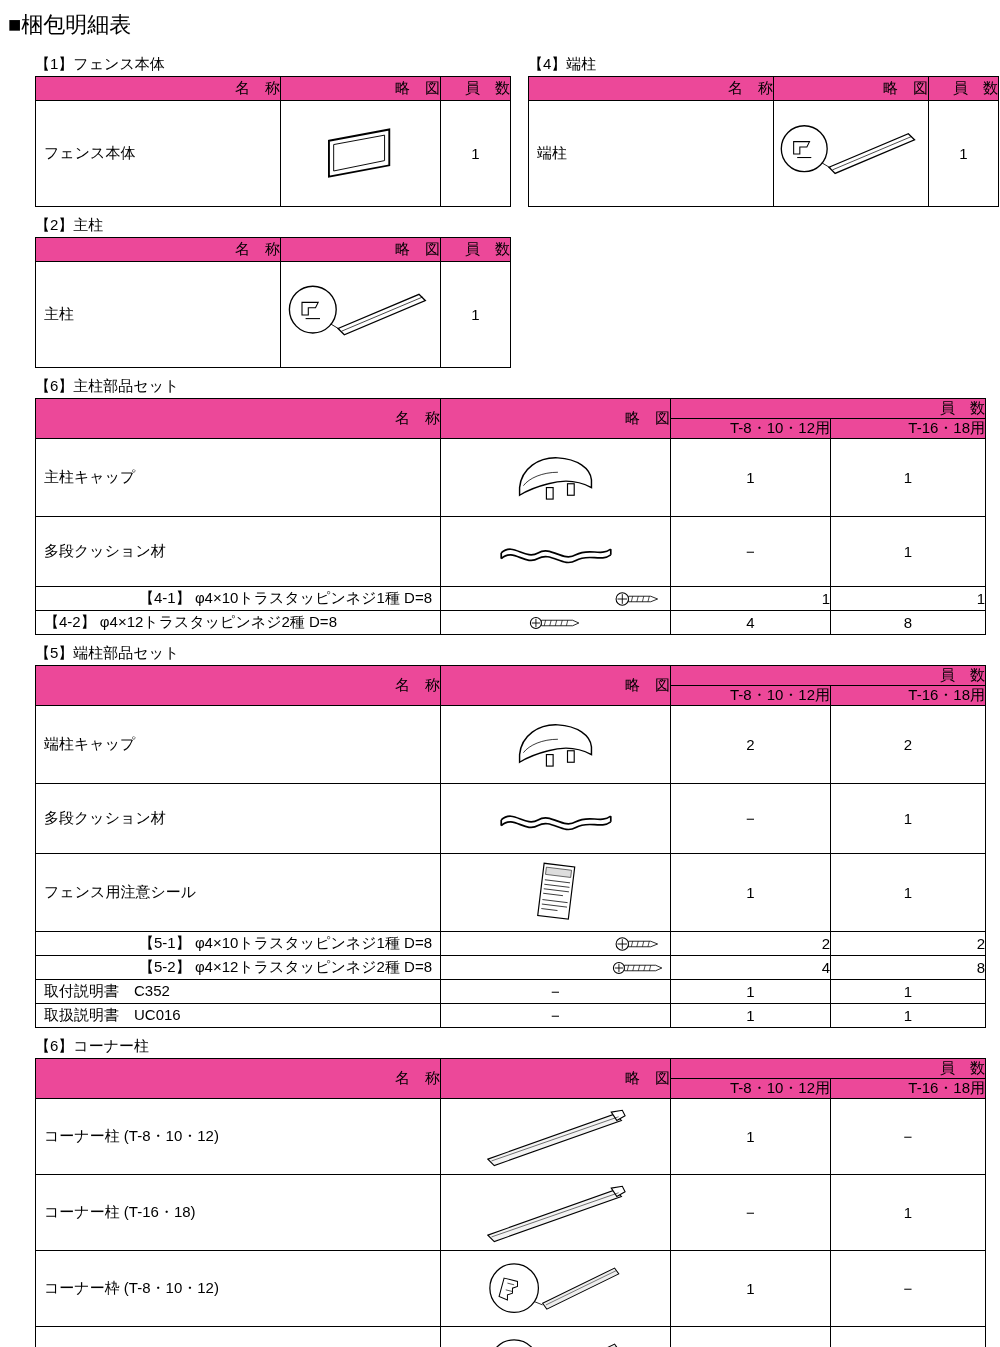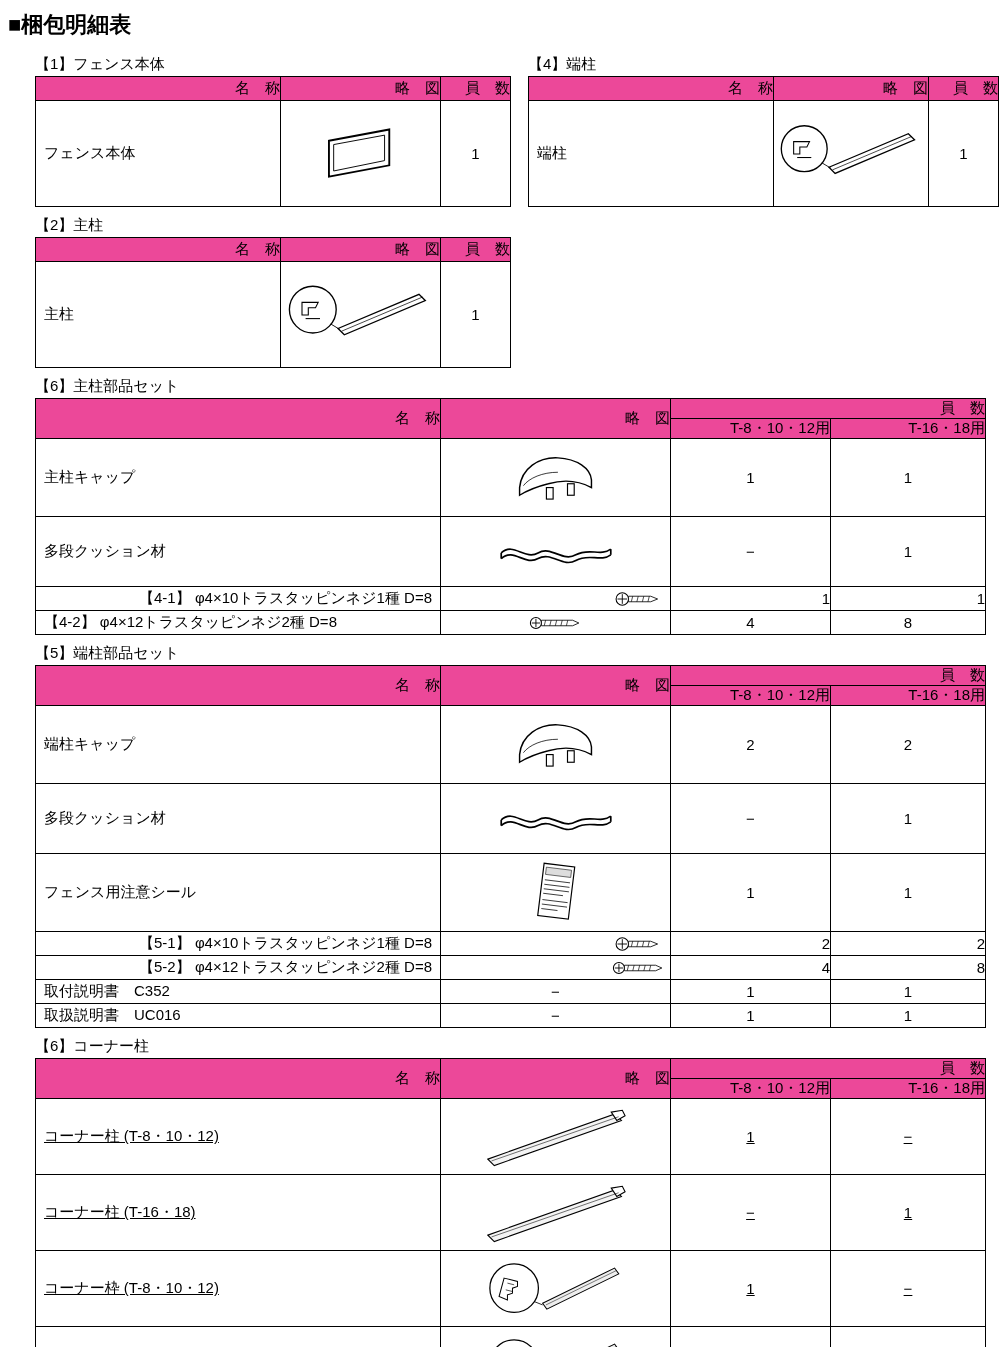--- a/index.html
+++ b/index.html
@@ -1,36 +1,36 @@
 <!DOCTYPE html>
 <html><head>
 <meta charset="utf-8">
 <style>
   * { box-sizing: border-box; }
   html,body { margin:0; padding:0; background:#fff; }
   body { font-family:"Liberation Sans","DejaVu Sans",sans-serif; color:#000; }
   .page { position:relative; width:1000px; height:1347px; background:#fff; padding:12px 15px 0 35px; overflow:hidden; }
-  .doc-title { font-size:22px; font-weight:bold; margin:0 0 8px -27px; line-height:1.2; }
+  .doc-title { font-size:22px; font-weight:normal; margin:0 0 8px -27px; line-height:1.2; }
   .caption { font-size:15px; margin:9px 0 3px 0; line-height:1.2; }
   table { border-collapse:collapse; table-layout:fixed; }
   th, td { border:1px solid #000; font-size:15px; font-weight:normal; padding:0; overflow:hidden; }
   th { background:#ec4899; text-align:right; }
   td { background:#fff; }
   .name-cell { text-align:left; padding:2px 8px; }
   .qty-cell { text-align:center; }
   .diag-cell { text-align:center; vertical-align:middle; }
   .diag-cell svg { display:inline-block; vertical-align:middle; }
   .h24 > th { height:24px; }
   .h20 > th { height:20px; }
   .r86 > td { height:106px; }
   .r78 > td { height:78px; }
   .r70 > td { height:70px; }
   .r22 > td { height:22px; }
   .r21 > td { height:21px;text-align:right; }
-  .r76 > td { height:76px;text-decoration:underline; }
+  .r76 > td { height:76px; }
   .top-row { display:flex; gap:18px; align-items:flex-start; }
   .col-left { width:475px; }
   .col-right { width:470px; }
   .t-small { width:475px; }
   .t-right { width:470px; }
   .t-wide { width:950px; }
 </style>
 </head>
 <body>
 

